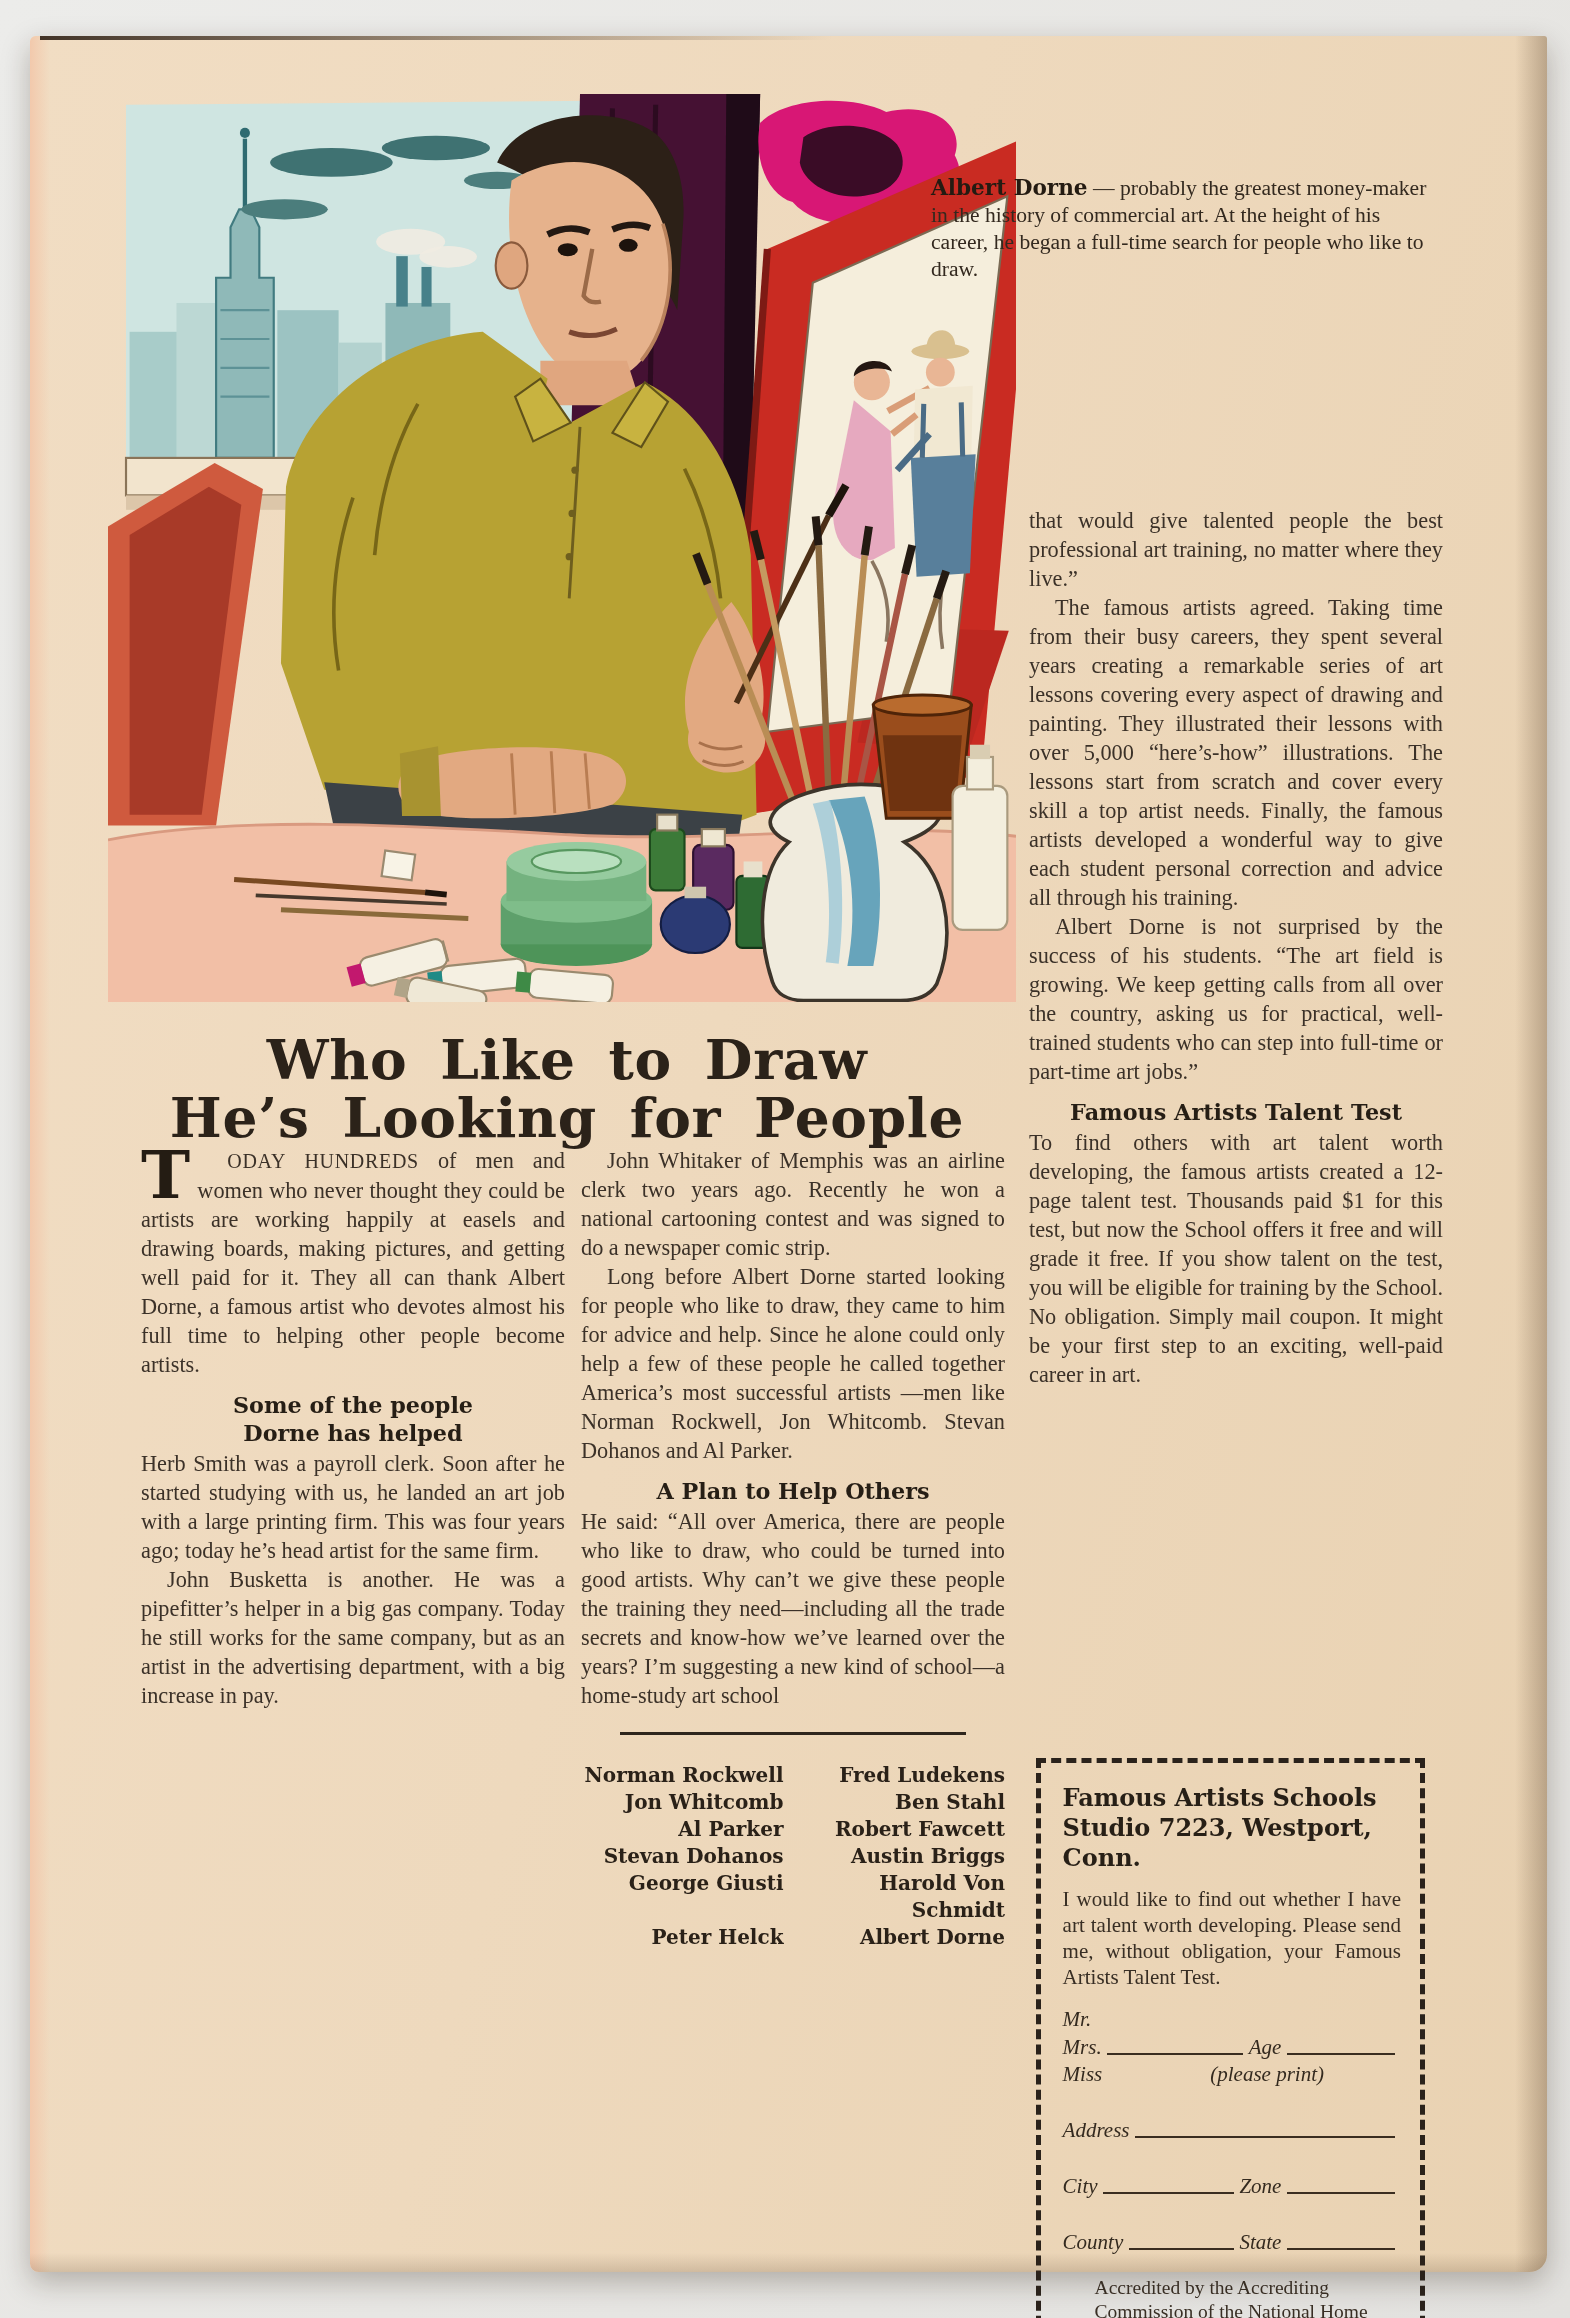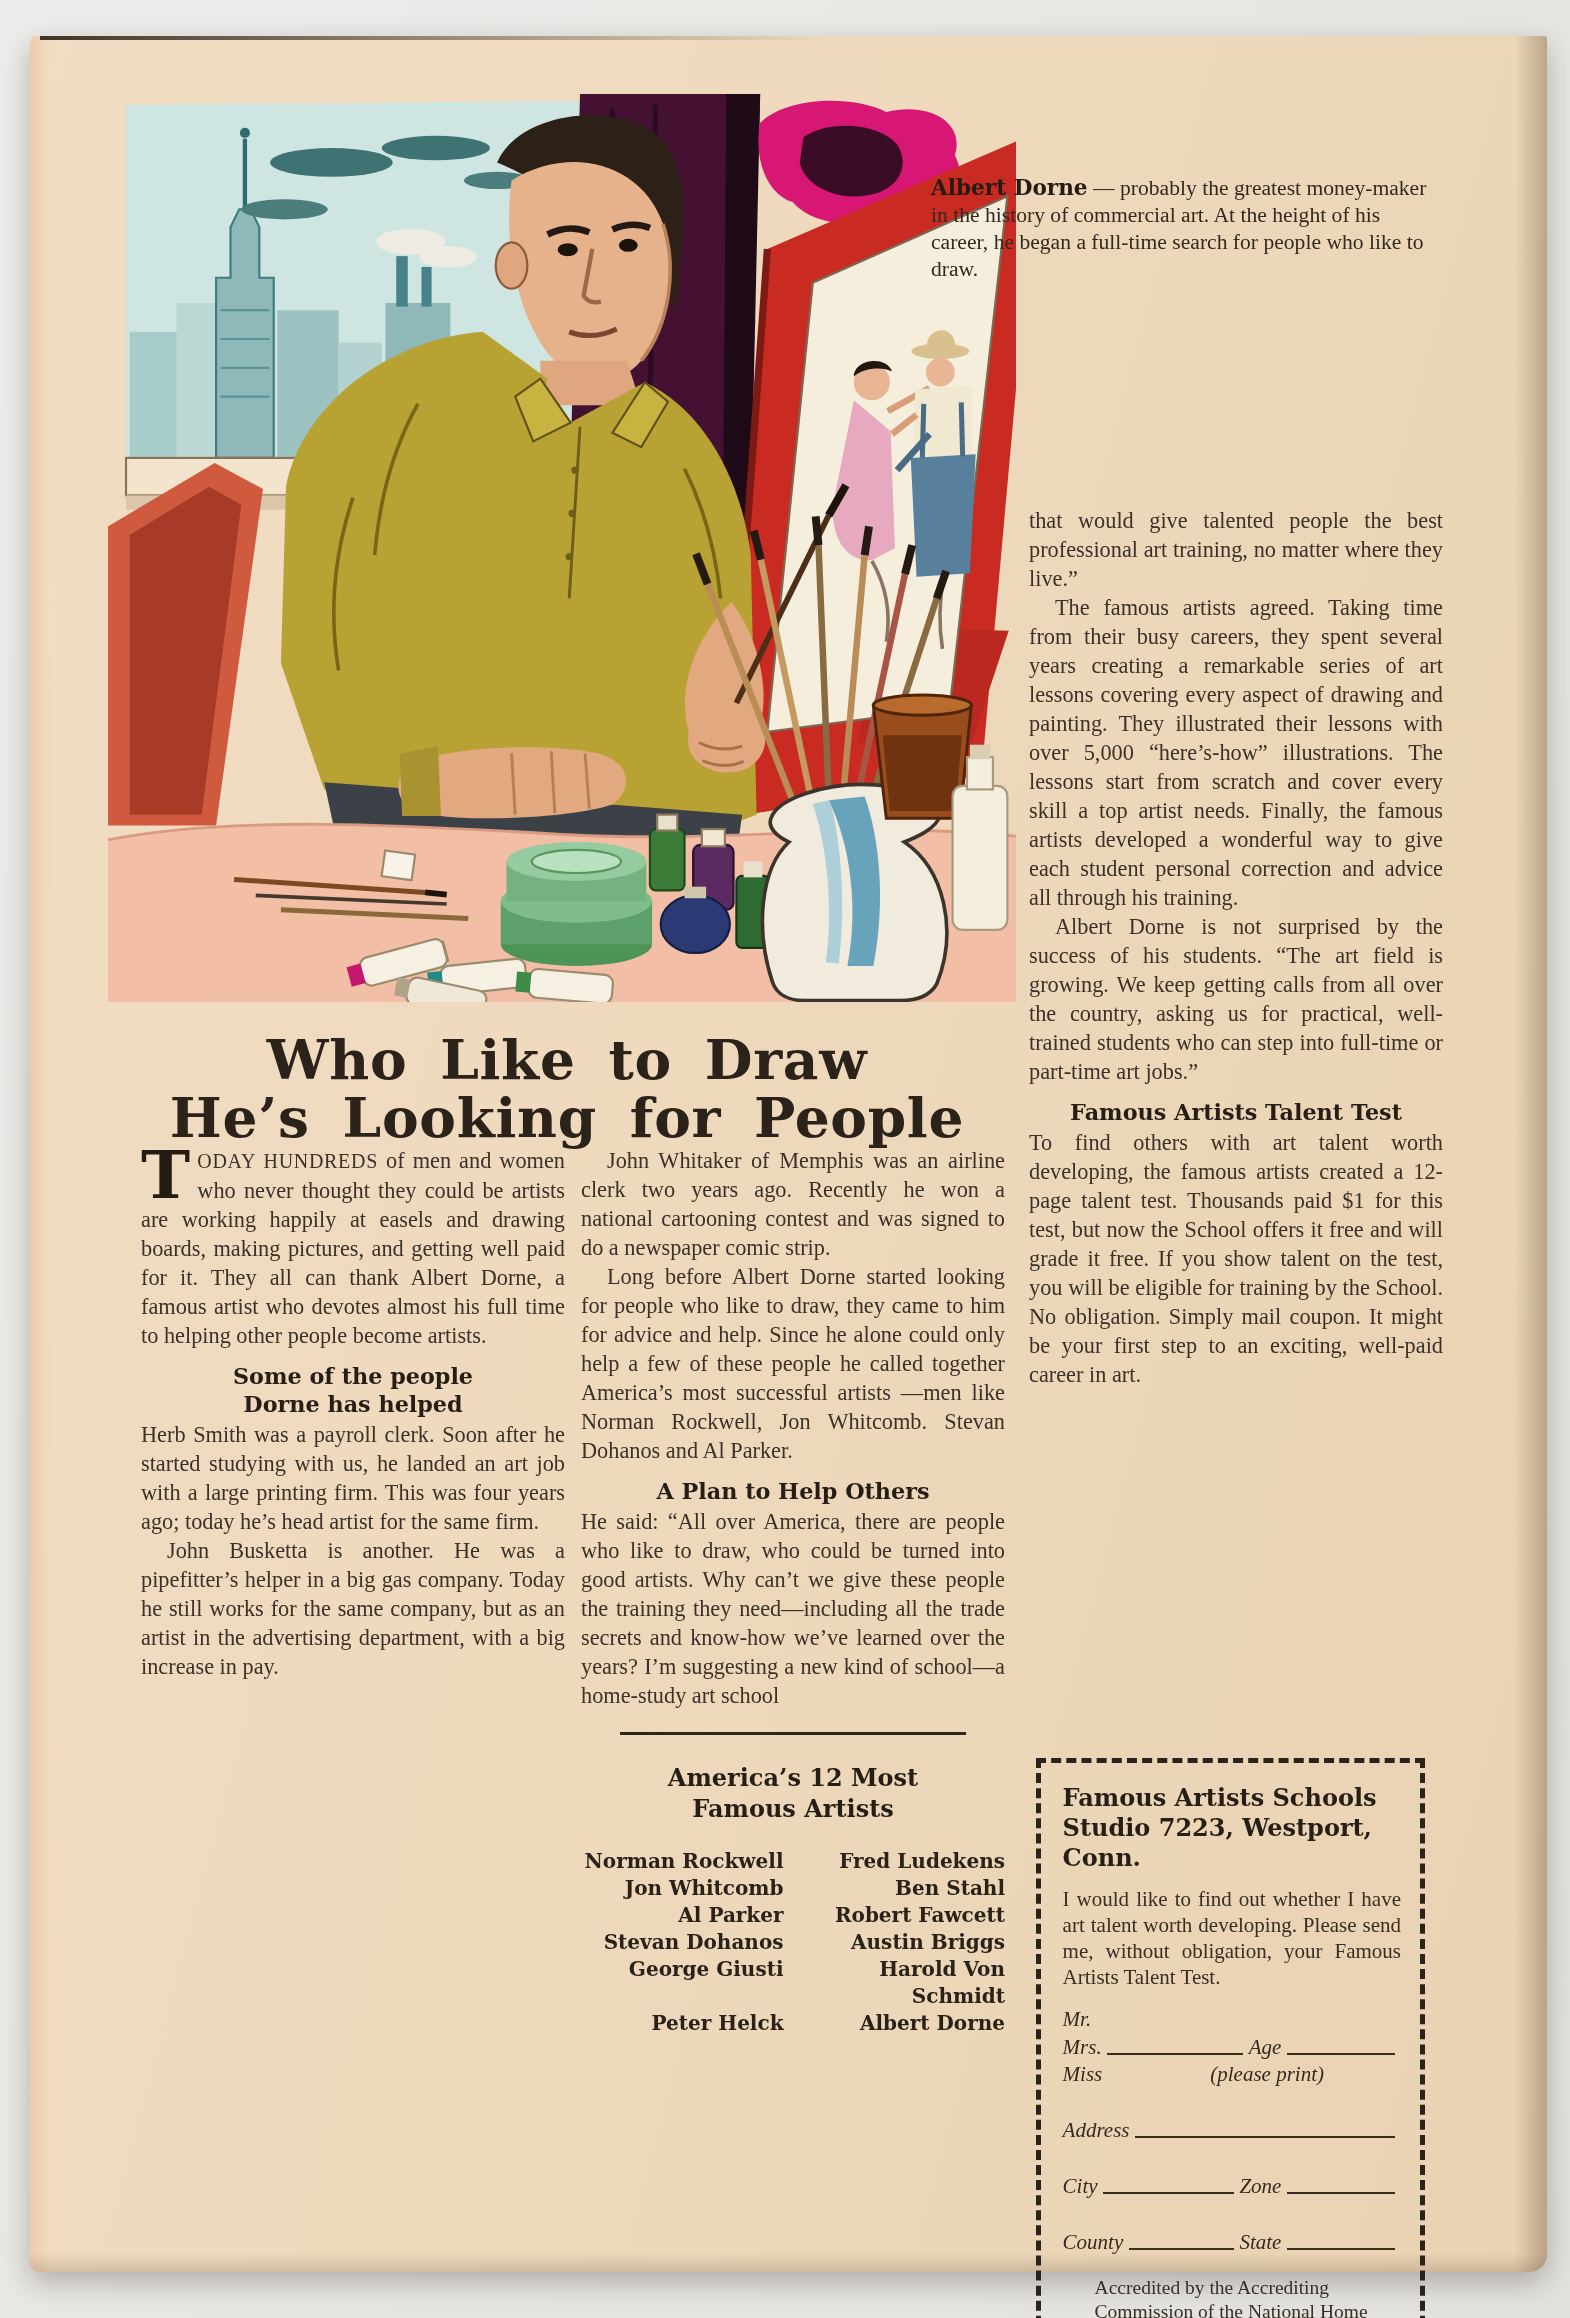--- a/index.html
+++ b/index.html
@@ -50,21 +50,21 @@
   .col p{margin:0;}
   .ind{text-indent:26px;}
   .sec-h{
     font-family:"DejaVu Serif",serif;font-weight:bold;font-size:22.3px;line-height:28px;
     color:#261e15;margin:11.5px 0 2.9px 0;text-align:center;
   }
   .dropcap{
     float:left;font-family:"DejaVu Serif",serif;font-weight:bold;
     font-size:66px;line-height:50px;padding:4.3px 7.2px 0 0;color:#241c13;
   }
-  .leadcaps{font-size:20px;letter-spacing:0.7px;}
+  .leadcaps{font-size:20px;letter-spacing:0.7px;margin-left:30px;}
 
   .rule{width:346px;border-top:3.6px solid #2e261d;margin:21.6px auto 0 auto;}
   .artists{margin-top:27px;}
   .artists-title{
     font-family:"DejaVu Serif",serif;font-weight:bold;font-size:24px;line-height:31px;
     color:#261e15;text-align:center;
   }
   .artists-grid{
     margin-top:24px;display:grid;grid-template-columns:1fr 1fr;column-gap:19px;row-gap:0;
     font-family:"DejaVu Serif",serif;font-weight:bold;font-size:20px;line-height:27px;color:#2a2118;
@@ -297,24 +297,20 @@
     <p class="ind">John Busketta is another. He was a pipefitter’s helper in a big gas company. Today he still works for the same company, but as an artist in the advertising department, with a big increase in pay.</p>
   </div>
 
   <div class="col col-mid">
     <p class="ind">John Whitaker of Memphis was an airline clerk two years ago. Recently he won a national cartooning contest and was signed to do a newspaper comic strip.</p>
     <p class="ind">Long before Albert Dorne started looking for people who like to draw, they came to him for advice and help. Since he alone could only help a few of these people he called together America’s most successful artists —men like Norman Rockwell, Jon Whitcomb. Stevan Dohanos and Al Parker.</p>
     <div class="sec-h">A Plan to Help Others</div>
     <p>He said: “All over America, there are people who like to draw, who could be turned into good artists. Why can’t we give these people the training they need—including all the trade secrets and know-how we’ve learned over the years? I’m suggesting a new kind of school—a home-study art school</p>
     <div class="rule"></div>
     <div class="artists">
-      <div class="artists-title">
-        <div>America’s 12 Most</div>
-        <div>Famous Artists</div>
-      </div>
       <div class="artists-grid">
         <div class="a-l">Norman Rockwell</div>
         <div class="a-r">Fred Ludekens</div>
         <div class="a-l">Jon Whitcomb</div>
         <div class="a-r">Ben Stahl</div>
         <div class="a-l">Al Parker</div>
         <div class="a-r">Robert Fawcett</div>
         <div class="a-l">Stevan Dohanos</div>
         <div class="a-r">Austin Briggs</div>
         <div class="a-l">George Giusti</div>

